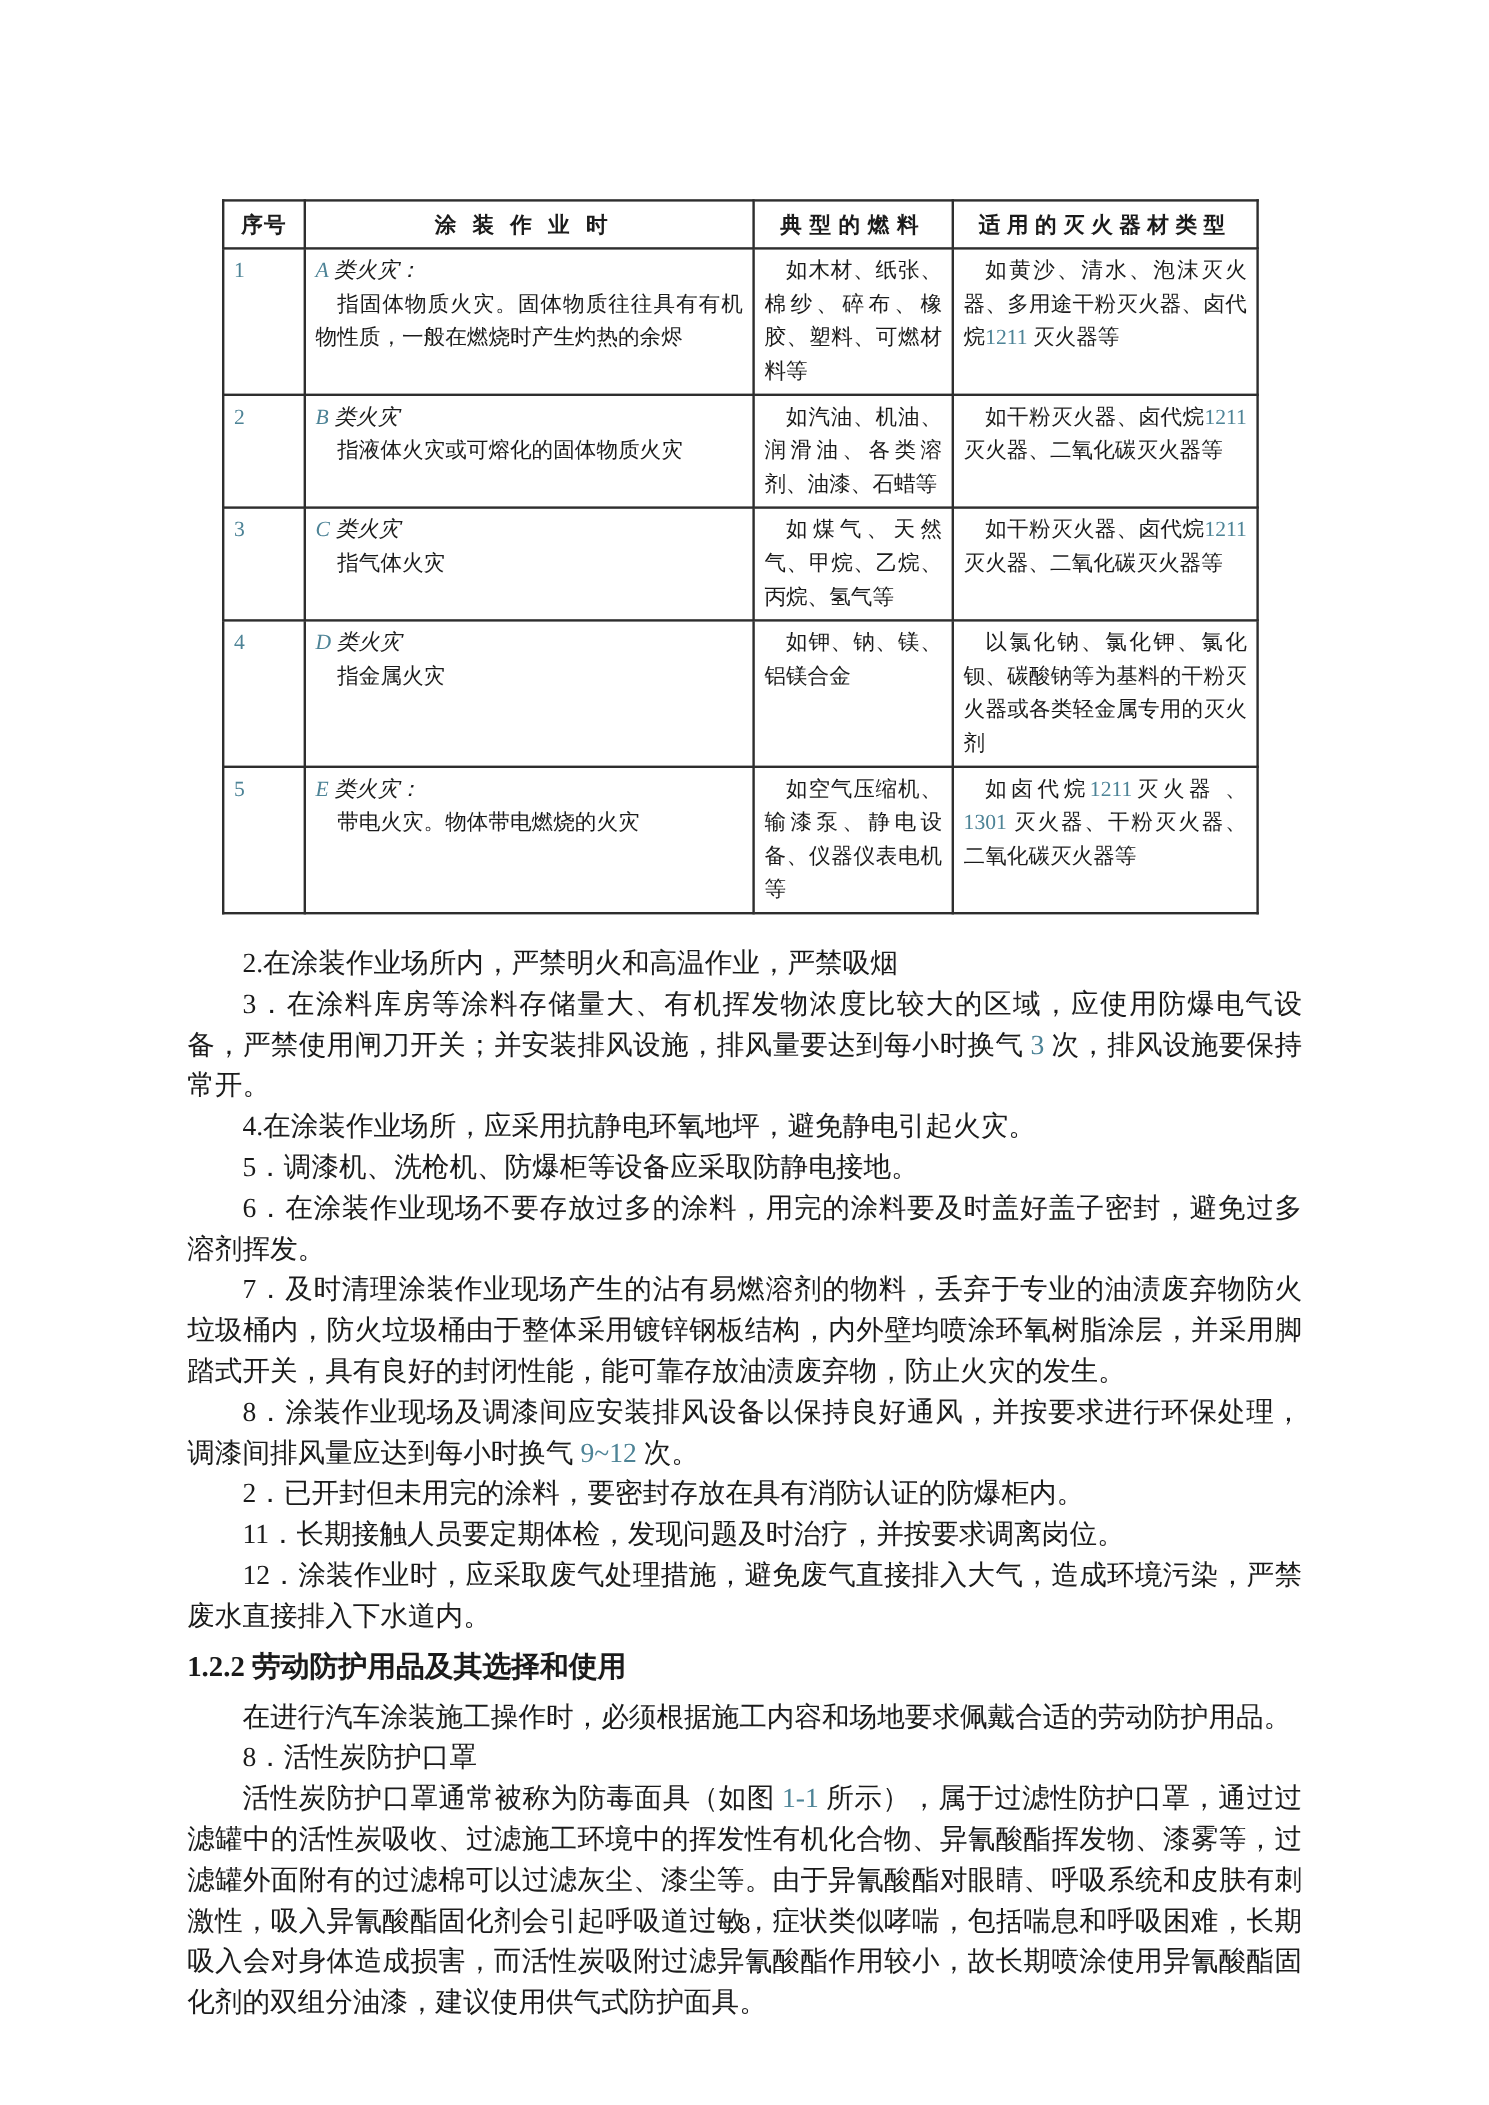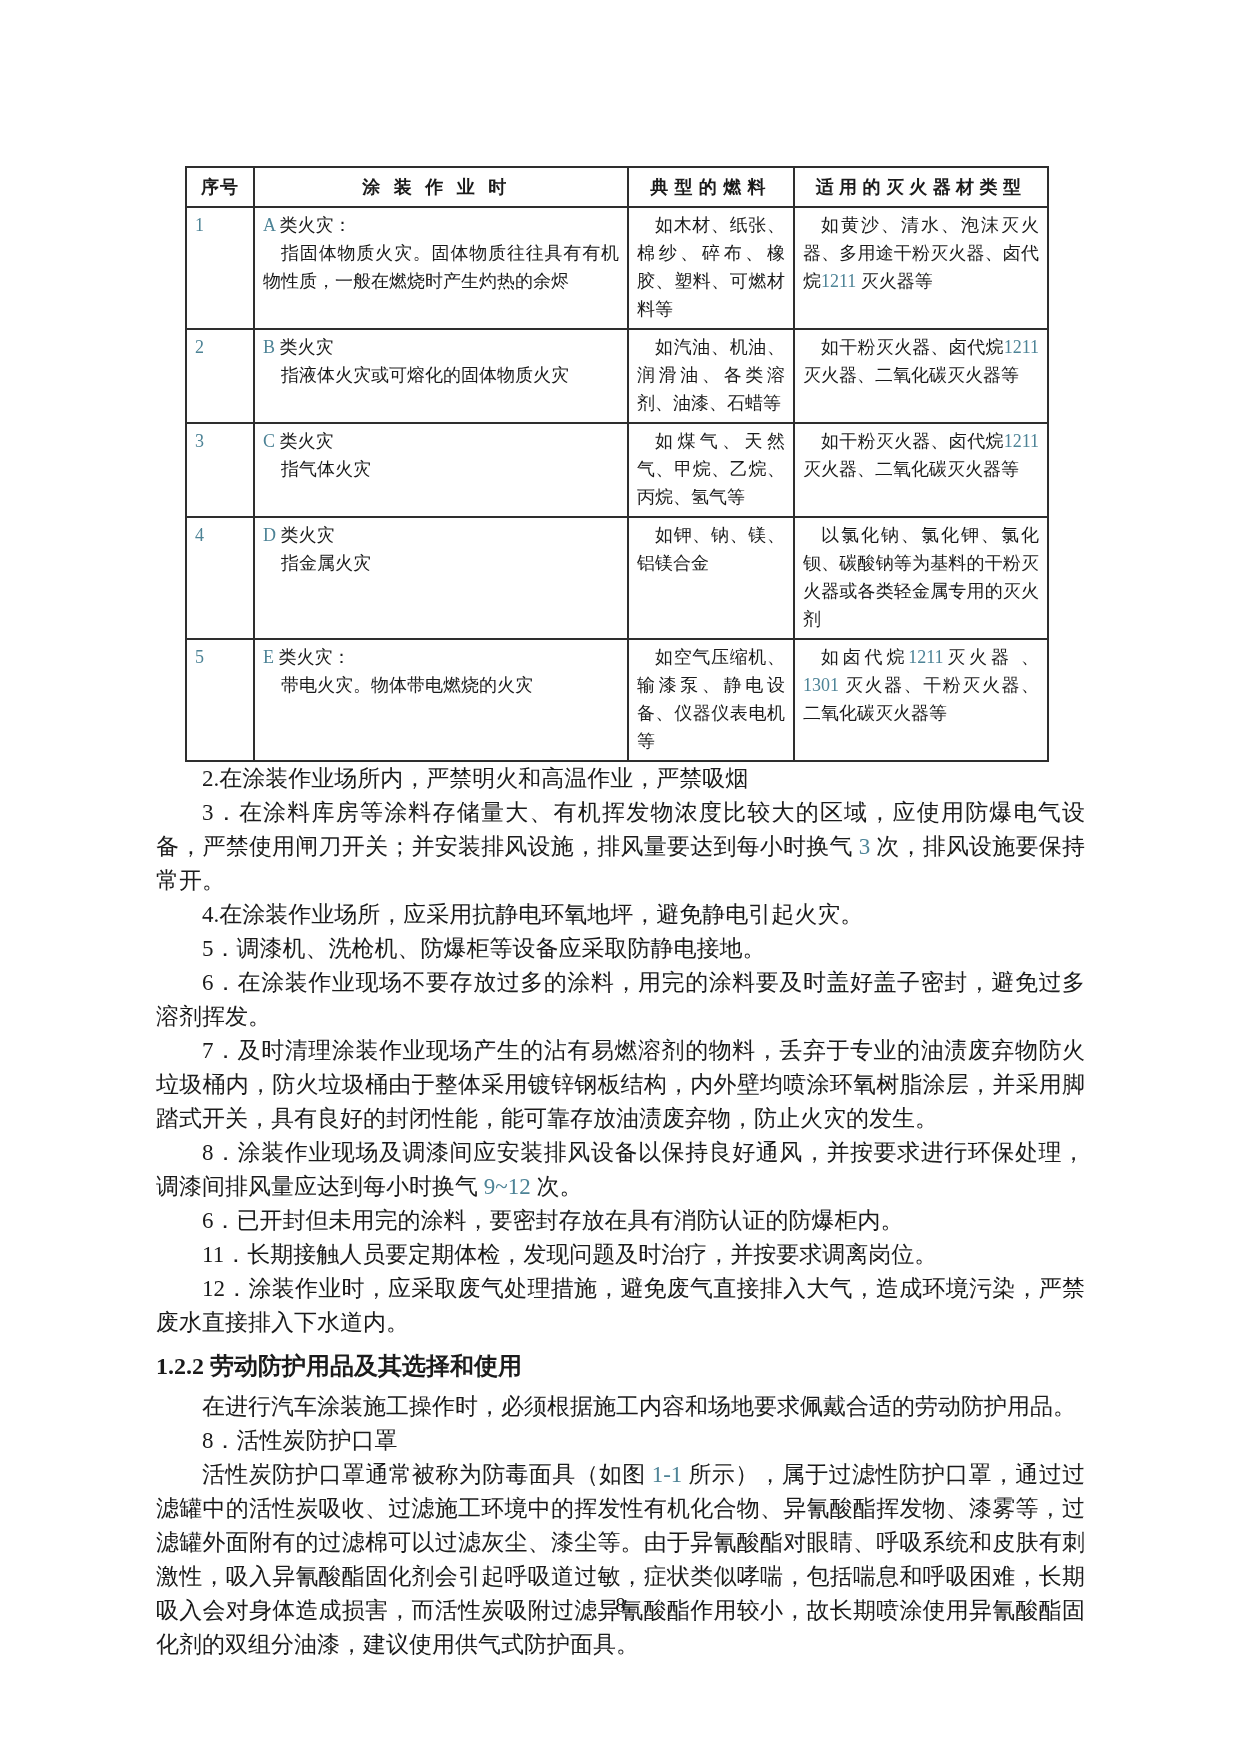--- a/index.html
+++ b/index.html
@@ -33,28 +33,29 @@
     font-weight: bold;
     text-align: center;
     padding: 5px 2px;
     white-space: nowrap;
   }
   th.col-num  { width: 62px;  letter-spacing: 0.05em; border-radius: 12px; }
   th.col-cat  { width: 368px; letter-spacing: 0.75em; }
   th.col-fuel { width: 160px; letter-spacing: 0.35em; }
   th.col-ext  { letter-spacing: 0.30em; }
   td.cell-num { text-align: left; padding-left: 10px; }
-  .cat-title { text-indent: 0; }
+  .cat-title { text-indent: 0; font-style: italic; }
   .cat-desc  { text-indent: 1em; }
   td.indent  { text-indent: 1em; }
 
   .num { color: var(--num-color, #4d8396); }
 
   
   .body {
+    margin-top: 24px;
     font-size: 23px;
     line-height: 34px;
     text-align: justify;
   }
   .body p { margin: 0; text-indent: 2em; }
   .section-heading {
     font-size: 24px;
     font-weight: bold;
     margin: 9px 0 7px 0;
     text-indent: 0;
@@ -134,21 +135,21 @@
     </table>
 
     <div class="body">
       <p>2.在涂装作业场所内，严禁明火和高温作业，严禁吸烟</p>
       <p>3．在涂料库房等涂料存储量大、有机挥发物浓度比较大的区域，应使用防爆电气设备，严禁使用闸刀开关；并安装排风设施，排风量要达到每小时换气 <span class="num">3</span> 次，排风设施要保持常开。</p>
       <p>4.在涂装作业场所，应采用抗静电环氧地坪，避免静电引起火灾。</p>
       <p>5．调漆机、洗枪机、防爆柜等设备应采取防静电接地。</p>
       <p>6．在涂装作业现场不要存放过多的涂料，用完的涂料要及时盖好盖子密封，避免过多溶剂挥发。</p>
       <p>7．及时清理涂装作业现场产生的沾有易燃溶剂的物料，丢弃于专业的油渍废弃物防火垃圾桶内，防火垃圾桶由于整体采用镀锌钢板结构，内外壁均喷涂环氧树脂涂层，并采用脚踏式开关，具有良好的封闭性能，能可靠存放油渍废弃物，防止火灾的发生。</p>
       <p>8．涂装作业现场及调漆间应安装排风设备以保持良好通风，并按要求进行环保处理，调漆间排风量应达到每小时换气 <span class="num">9~12</span> 次。</p>
-      <p>6．已开封但未用完的涂料，要密封存放在具有消防认证的防爆柜内。</p>
+      <p>2．已开封但未用完的涂料，要密封存放在具有消防认证的防爆柜内。</p>
       <p>11．长期接触人员要定期体检，发现问题及时治疗，并按要求调离岗位。</p>
       <p>12．涂装作业时，应采取废气处理措施，避免废气直接排入大气，造成环境污染，严禁废水直接排入下水道内。</p>
 
       <div class="section-heading">1.2.2 劳动防护用品及其选择和使用</div>
 
       <p>在进行汽车涂装施工操作时，必须根据施工内容和场地要求佩戴合适的劳动防护用品。</p>
       <p>8．活性炭防护口罩</p>
       <p>活性炭防护口罩通常被称为防毒面具（如图 <span class="num">1-1</span> 所示），属于过滤性防护口罩，通过过滤罐中的活性炭吸收、过滤施工环境中的挥发性有机化合物、异氰酸酯挥发物、漆雾等，过滤罐外面附有的过滤棉可以过滤灰尘、漆尘等。由于异氰酸酯对眼睛、呼吸系统和皮肤有刺激性，吸入异氰酸酯固化剂会引起呼吸道过敏，症状类似哮喘，包括喘息和呼吸困难，长期吸入会对身体造成损害，而活性炭吸附过滤异氰酸酯作用较小，故长期喷涂使用异氰酸酯固化剂的双组分油漆，建议使用供气式防护面具。</p>
     </div>
 

